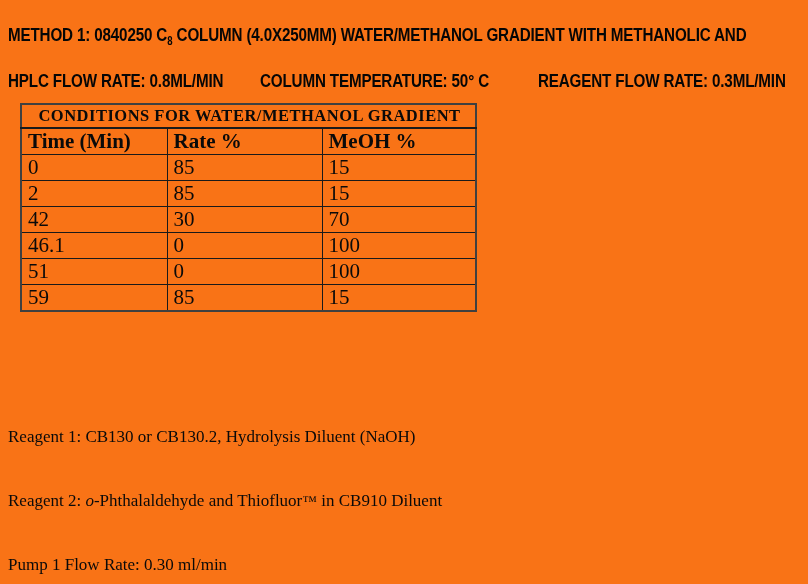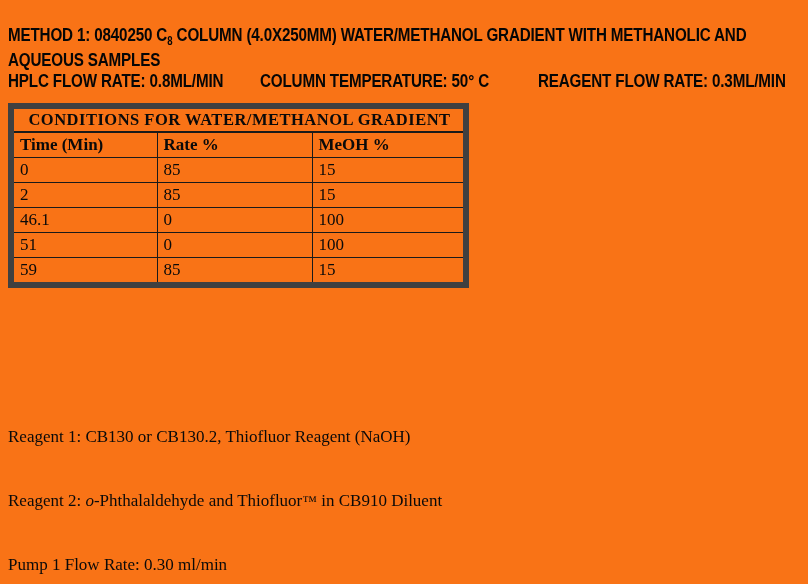--- a/index.html
+++ b/index.html
@@ -32,32 +32,32 @@
   .hitem3 { position: absolute; left: 538px; top: 70px; }
   .cond sub {
     font-size: 12px;
     vertical-align: -4px;
     letter-spacing: 0;
   }
 
   
   .grad-table {
     position: absolute;
-    left: 8px;
+    left: 20px;
     top: 103px;
     width: 455px;
     border-collapse: collapse;
     table-layout: fixed;
-    border: 6px solid #404040;
+    border: 2px solid #404040;
   }
   .grad-table td {
     border: 1.5px solid #1a1a1a;
     padding: 0 4px 0 6px;
     height: 24px;
-    font-size: 17px;
+    font-size: 21px;
     vertical-align: middle;
     color: #0a0a0a;
     overflow: hidden;
   }
   .grad-table td.title-cell {
     text-align: center;
     font-weight: 700;
     font-size: 16.5px;
     letter-spacing: 0.5px;
     height: 22px;
@@ -78,21 +78,20 @@
   .notes .note-line { height: 21.2px; }
   .notes .it { font-style: italic; }
   .notes .tm { font-size: 15px; }
 </style>
 </head>
 <body>
 
 <div class="page">
 
   <div class="hline1"><span class="cond"><span>METHOD 1: 0840250 C</span><sub>8</sub><span> COLUMN (4.0X250MM) WATER/METHANOL GRADIENT WITH METHANOLIC AND</span></span></div>
-  <div class="hline2"><span class="cond">AQUEOUS SAMPLES</span></div>
 
   <span class="cond hitem1">HPLC FLOW RATE: 0.8ML/MIN</span>
   <span class="cond hitem2">COLUMN TEMPERATURE: 50° C</span>
   <span class="cond hitem3">REAGENT FLOW RATE: 0.3ML/MIN</span>
 
   <table class="grad-table">
     <colgroup>
       <col style="width:146px">
       <col style="width:155px">
       <col style="width:154px">
@@ -110,39 +109,44 @@
         <td>0</td>
         <td>85</td>
         <td>15</td>
       </tr>
       <tr>
         <td>2</td>
         <td>85</td>
         <td>15</td>
       </tr>
       <tr>
+        <td>42</td>
+        <td>30</td>
+        <td>70</td>
+      </tr>
+      <tr>
         <td>46.1</td>
         <td>0</td>
         <td>100</td>
       </tr>
       <tr>
         <td>51</td>
         <td>0</td>
         <td>100</td>
       </tr>
       <tr>
         <td>59</td>
         <td>85</td>
         <td>15</td>
       </tr>
     </tbody>
   </table>
 
   <div class="notes">
-    <div class="note-line">Reagent 1: CB130 or CB130.2, Thiofluor Reagent (NaOH)</div>
+    <div class="note-line">Reagent 1: CB130 or CB130.2, Hydrolysis Diluent (NaOH)</div>
     <div class="note-line"><span>Reagent 2: </span><span class="it">o</span><span>-Phthalaldehyde and Thiofluor</span><span class="tm">™</span><span> in CB910 Diluent</span></div>
     <div class="note-line">Pump 1 Flow Rate: 0.30 ml/min</div>
     
     
     
     
     
   </div>
 
 </div>

